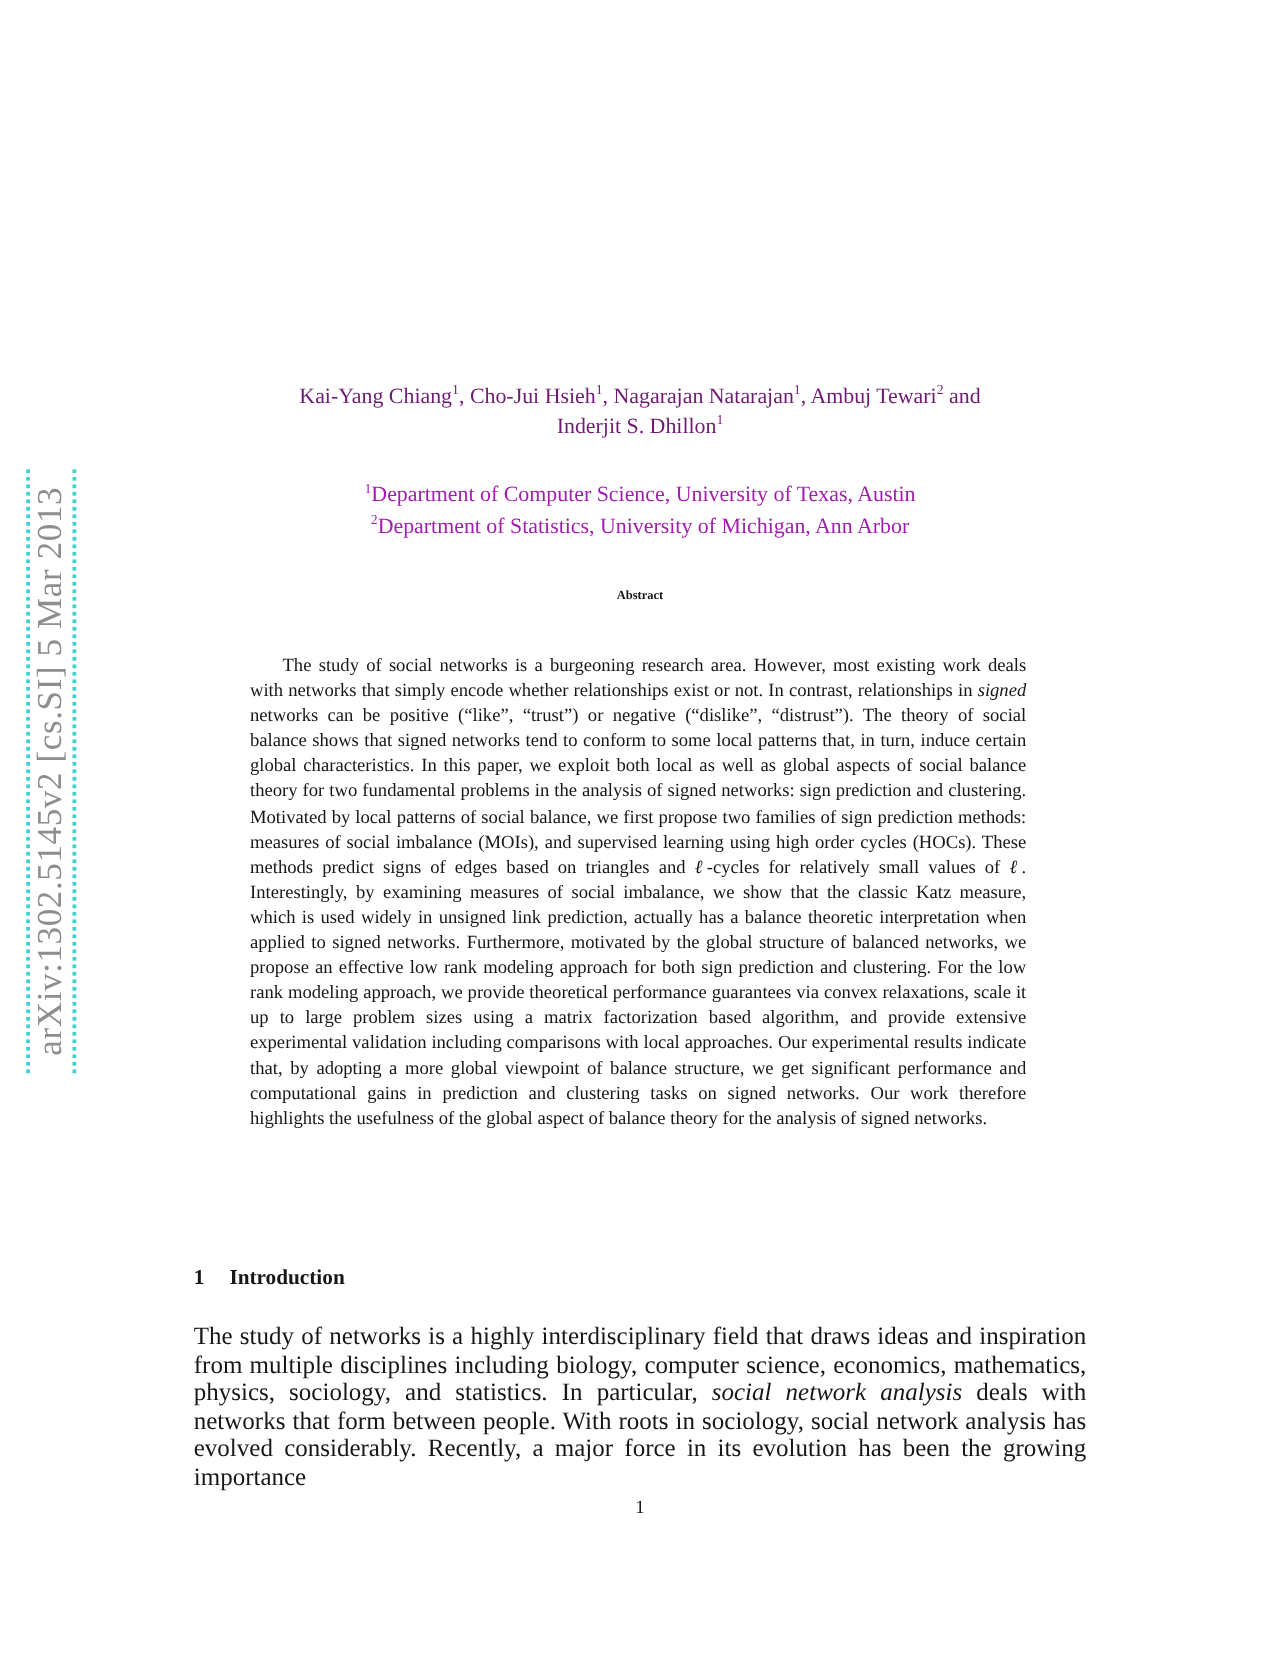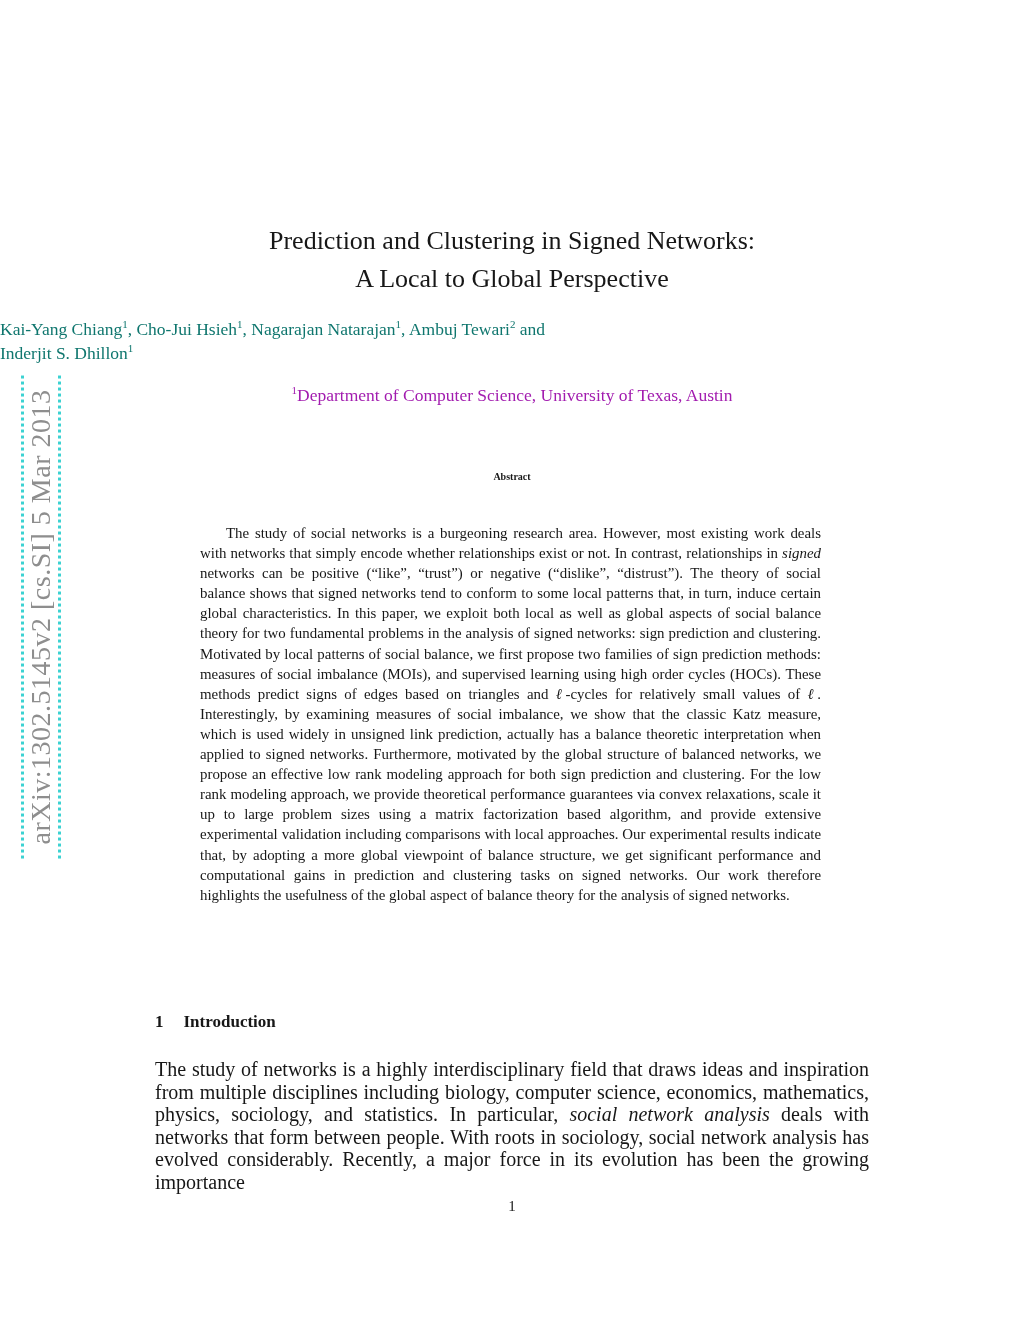--- a/index.html
+++ b/index.html
@@ -43,27 +43,27 @@
     text-align: center;
     font-weight: normal;
     font-size: 26px;
     line-height: 38px;
     color: #171717;
   }
 
   
   .authors {
     position: absolute;
-    top: 317px;
+    top: 304px;
     left: 0;
     width: 100%;
-    text-align: left;
+    text-align: center;
     font-size: 17.5px;
     line-height: 24px;
-    color: #0f766e;
+    color: #701a75;
   }
   .authors sup, .affiliations sup {
     font-size: 11px;
     line-height: 0;
   }
 
   
   .affiliations {
     position: absolute;
     top: 383px;
@@ -143,31 +143,31 @@
 </head>
 <body>
 
 <div class="page">
 
   <div class="arxiv-stamp">
     <span>arXiv:1302.5145v2 [cs.SI] 5 Mar 2013</span>
   </div>
 
   <h1 class="title">
-    <span>Prediction and Clustering in Signed Networks:</span><br>
-    <span>A Local to Global Perspective</span>
+    <br>
   </h1>
 
   <div class="authors">
     <span>Kai-Yang Chiang</span><sup>1</sup><span>, Cho-Jui Hsieh</span><sup>1</sup><span>, Nagarajan Natarajan</span><sup>1</sup><span>, Ambuj Tewari</span><sup>2</sup><span> and</span><br>
     <span>Inderjit S. Dhillon</span><sup>1</sup>
   </div>
 
   <div class="affiliations">
     <div><sup>1</sup><span>Department of Computer Science, University of Texas, Austin</span></div>
+    <div><sup>2</sup><span>Department of Statistics, University of Michigan, Ann Arbor</span></div>
   </div>
 
   <div class="abstract-heading">Abstract</div>
 
   <p class="abstract-body"><span>The study of social networks is a burgeoning research area.  However, most existing work deals with networks that simply encode whether relationships exist or not.  In contrast, relationships in </span><em>signed</em><span> networks can be positive (“like”, “trust”) or negative (“dislike”, “distrust”).  The theory of social balance shows that signed networks tend to conform to some local patterns that, in turn, induce certain global characteristics.  In this paper, we exploit both local as well as global aspects of social balance theory for two fundamental problems in the analysis of signed networks: sign prediction and clustering.  Motivated by local patterns of social balance, we first propose two families of sign prediction methods: measures of social imbalance (MOIs), and supervised learning using high order cycles (HOCs).  These methods predict signs of edges based on triangles and </span><em>ℓ</em><span>-cycles for relatively small values of </span><em>ℓ</em><span>.  Interestingly, by examining measures of social imbalance, we show that the classic Katz measure, which is used widely in unsigned link prediction, actually has a balance theoretic interpretation when applied to signed networks.  Furthermore, motivated by the global structure of balanced networks, we propose an effective low rank modeling approach for both sign prediction and clustering.  For the low rank modeling approach, we provide theoretical performance guarantees via convex relaxations, scale it up to large problem sizes using a matrix factorization based algorithm, and provide extensive experimental validation including comparisons with local approaches.  Our experimental results indicate that, by adopting a more global viewpoint of balance structure, we get significant performance and computational gains in prediction and clustering tasks on signed networks.  Our work therefore highlights the usefulness of the global aspect of balance theory for the analysis of signed networks.</span></p>
 
   <h2 class="section-heading">
     <span class="secnum">1</span><span>Introduction</span>
   </h2>
 

